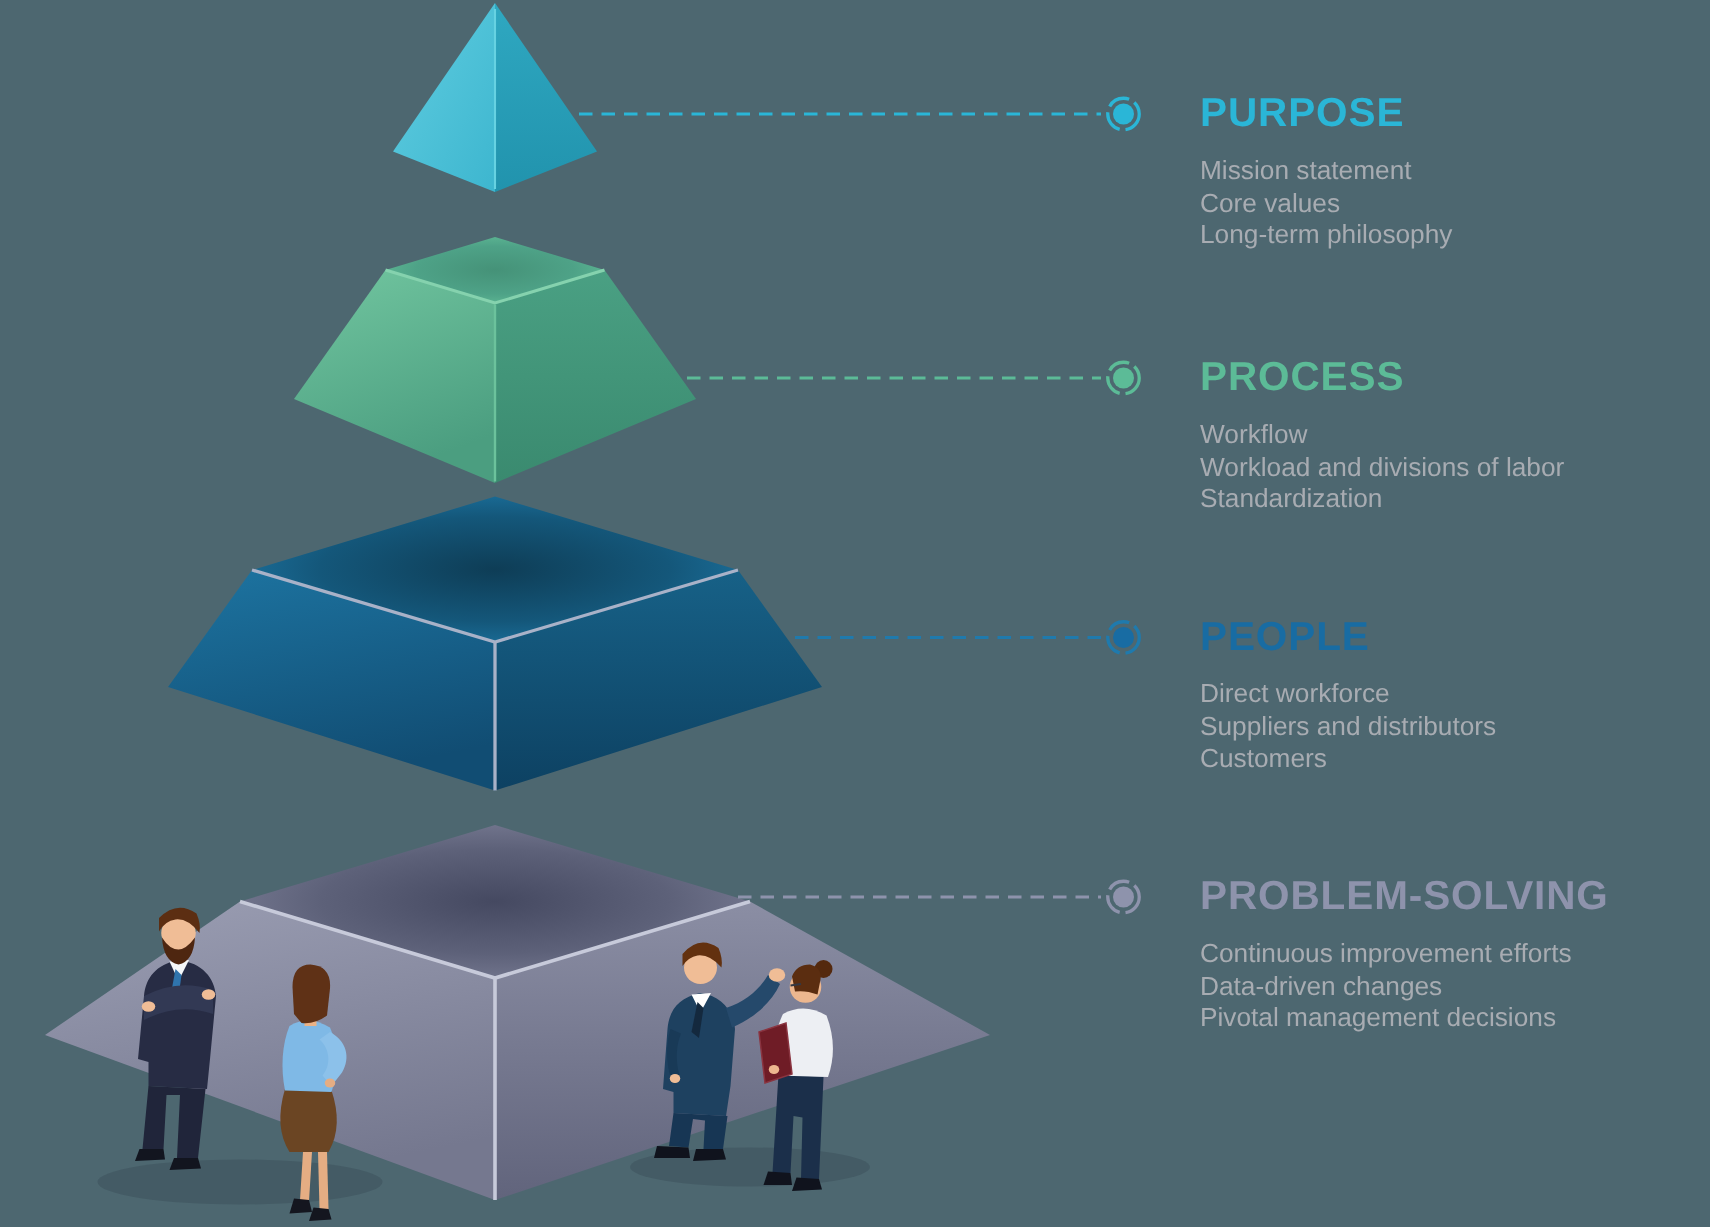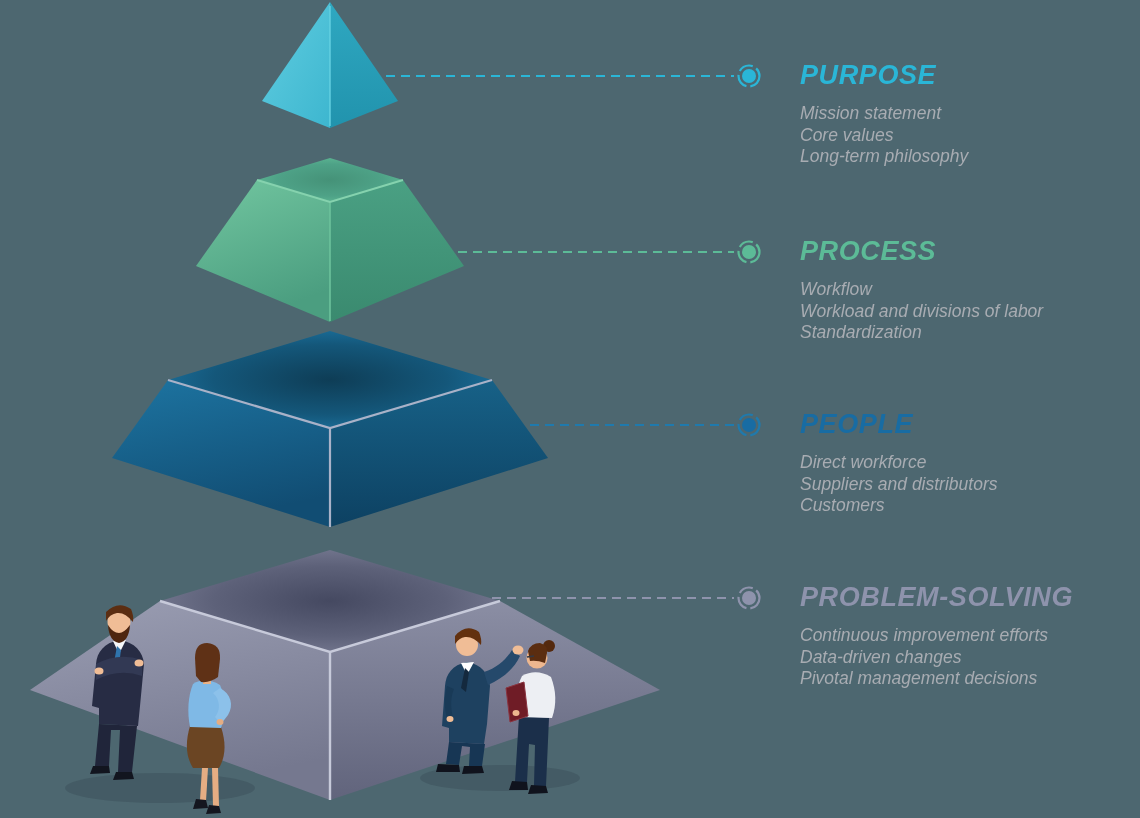--- a/index.html
+++ b/index.html
@@ -27,21 +27,21 @@
     color:#a8acb2;
   }
   .sec-purpose{top:60px;}
   .sec-process{top:236px;}
   .sec-people{top:409px;}
   .sec-problem{top:582px;}
 </style>
 </head>
 <body>
 
-<div class="stage" style="background: rgb(77, 103, 112); font-style: italic;">
+<div class="stage" style="background: rgb(77, 103, 112);">
 
   <svg class="pyramid-svg" width="1140" height="818" viewBox="0 0 1140 818">
     <defs>
       <linearGradient id="t1L" x1="0" y1="0" x2="1" y2="1">
         <stop offset="0" stop-color="#60cde0"></stop>
           <stop offset="1" stop-color="#3db6cf"></stop>
       </linearGradient>
       <linearGradient id="t1R" x1="0" y1="0" x2="0" y2="1">
         <stop offset="0" stop-color="#2fa8c1"></stop>
           <stop offset="1" stop-color="#2193ad"></stop>

